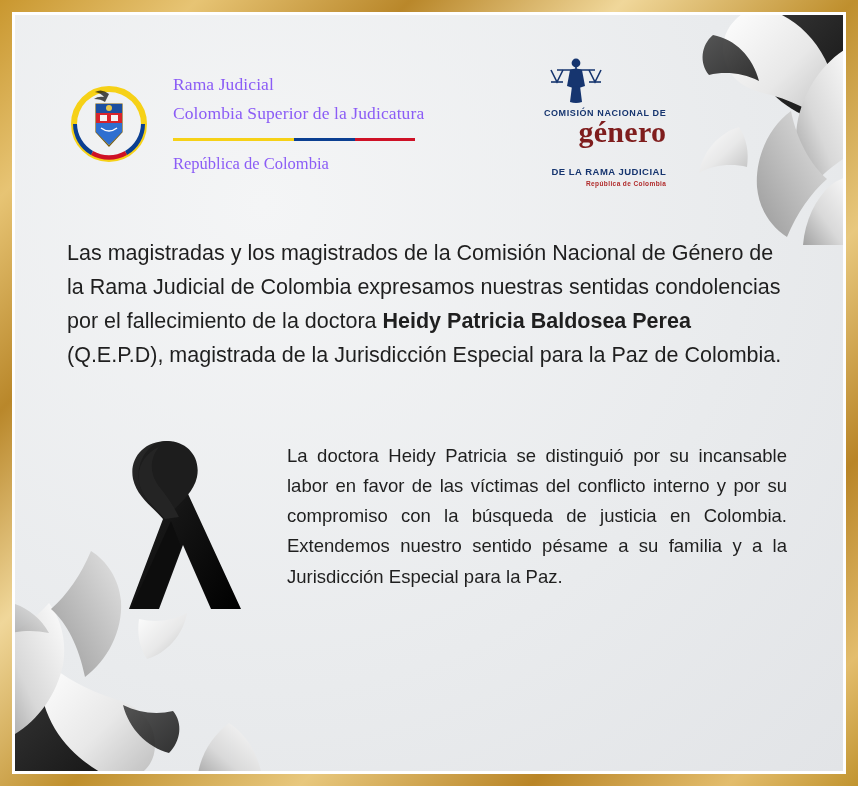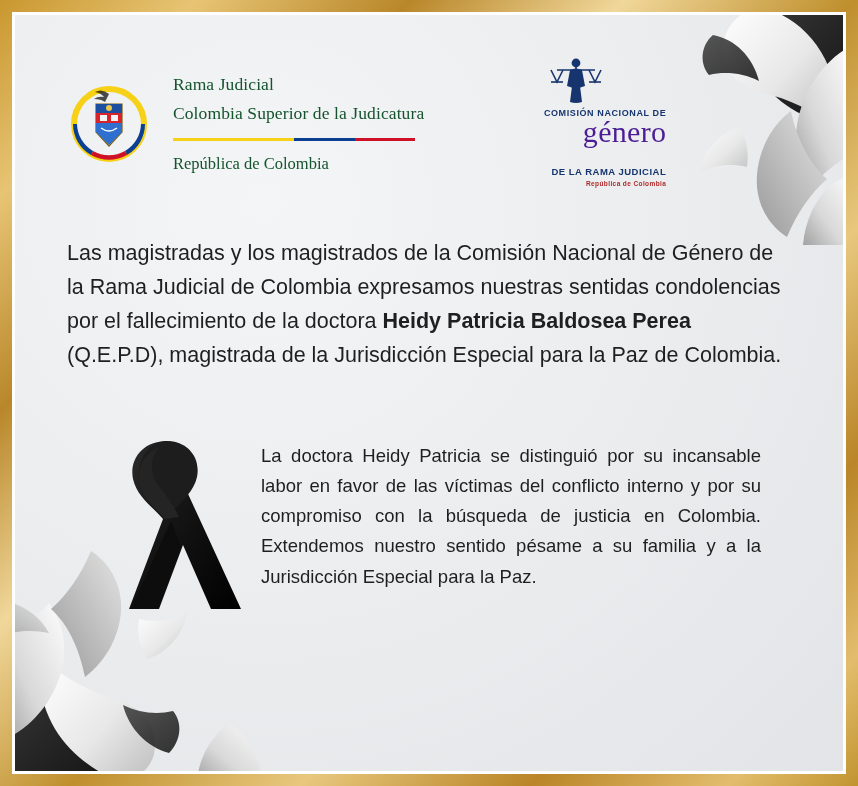--- a/index.html
+++ b/index.html
@@ -73,21 +73,21 @@
     width: 76px;
     height: 76px;
     flex: 0 0 auto;
     position: relative;
   }
   .rj-text {
     display: flex;
     flex-direction: column;
     justify-content: center;
     font-family: "Liberation Serif", serif;
-    color: #14532d;
+    color: #8b5cf6;
     gap: 8px;
   }
   .rj-line1 {
     font-size: 17.5px;
     line-height: 1.22;
     letter-spacing: .1px;
   }
   .rj-line2 {
     font-size: 17.5px;
     line-height: 1.22;
@@ -120,23 +120,23 @@
     font-family: "Liberation Sans", sans-serif;
     font-size: 9px;
     font-weight: bold;
     letter-spacing: .6px;
     color: #16356f;
     margin-top: 1px;
   }
   .cng-word {
     font-family: "Liberation Serif", serif;
     font-size: 30px;
-    font-weight: normal;
+    font-weight: bold;
     line-height: .95;
-    color: #4c1d95;
+    color: #7f1d1d;
     letter-spacing: .3px;
   }
   .cng-sub2 {
     font-family: "Liberation Sans", sans-serif;
     font-size: 9.5px;
     font-weight: bold;
     letter-spacing: .5px;
     color: #16356f;
     margin-top: 19px;
   }
@@ -164,20 +164,21 @@
   .statement b { font-weight: bold; }
 
   
   .lower {
     position: absolute;
     top: 408px;
     left: 56px;
     right: 56px;
     display: flex;
     align-items: flex-start;
+    gap: 26px;
   }
   .ribbon-wrap {
     flex: 0 0 auto;
     width: 190px;
     height: 200px;
     position: relative;
   }
   .para {
     flex: 1 1 auto;
     padding-top: 18px;

